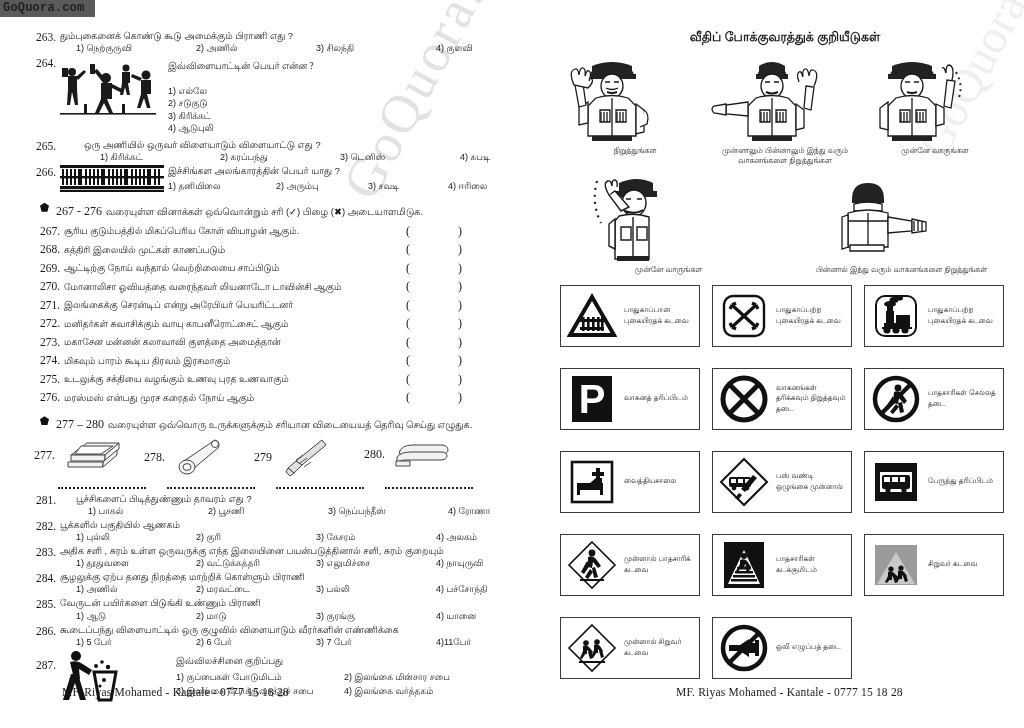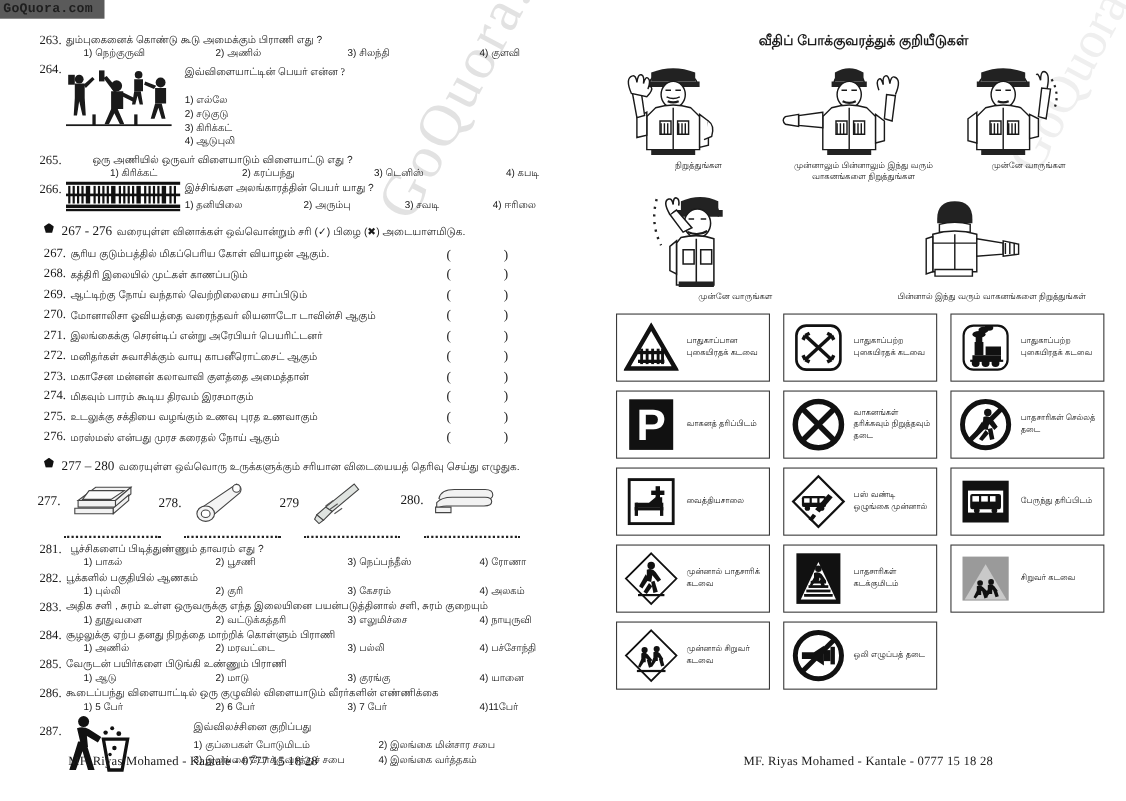--- a/index.html
+++ b/index.html
@@ -151,21 +151,21 @@
     font-family:"Liberation Sans", sans-serif;
     font-size:7.6px; line-height:1.35; margin-top:2px;
   }
   .cop-row2 { display:flex; justify-content:center; gap:58px; margin-top:4px; }
   .cop-row2 .cop { width:175px; }
 
   
   #sign-grid {
     display:grid;
     grid-template-columns:repeat(3,140px);
-    gap:8px 12px;
+    gap:21px 12px;
     margin-top:10px;
   }
   .sign-card {
     border:1px solid #3a3a3a;
     height:62px;
     display:flex; align-items:center;
     padding:3px 3px;
     background:#fff;
   }
   .sign-glyph {
@@ -450,21 +450,21 @@
           <div class="dotline"></div>
         </div>
       <div class="piccell">
           <div class="dotline"></div>
         </div>
       <div class="piccell">
           <div class="dotline"></div>
         </div>
     </div>
 
-    <div class="q" style="margin-top:4px;">
+    <div class="q" style="margin-top:4px;gap:12px;">
       <div class="qnum">281.</div>
       <div class="qbody">
         <div class="qtext" style="padding-left:4px;">பூச்சிகளைப் பிடித்துண்ணும் தாவரம் எது ?</div>
         <div class="opts four">
           <span class="opt">1) பாகல்</span>
           <span class="opt">2) பூசணி</span>
           <span class="opt">3) நெப்பந்தீஸ்</span>
           <span class="opt">4) ரோணா</span>
         </div>
       </div>

